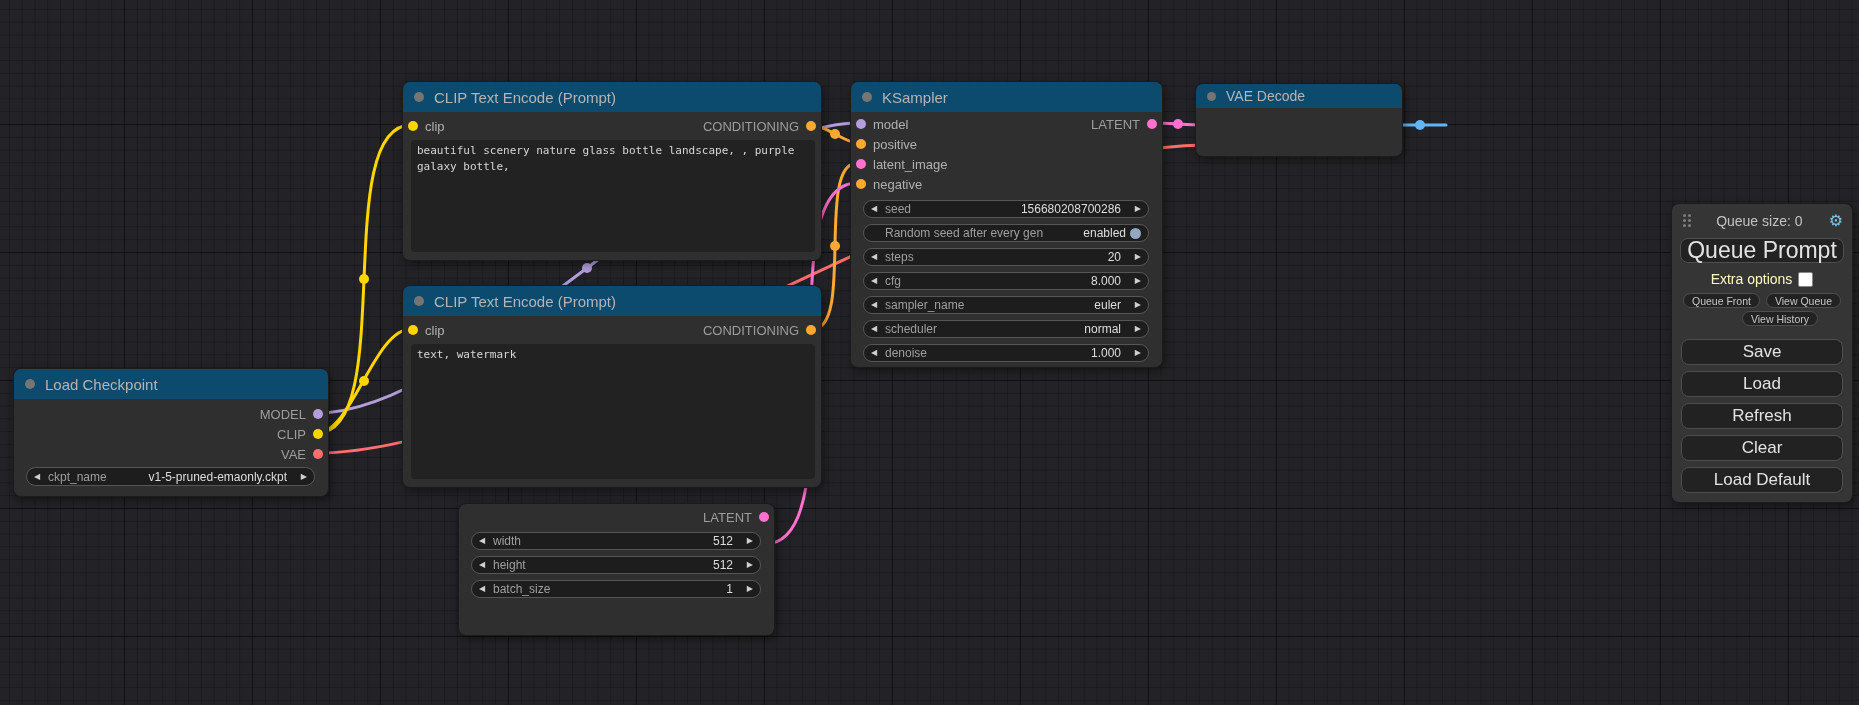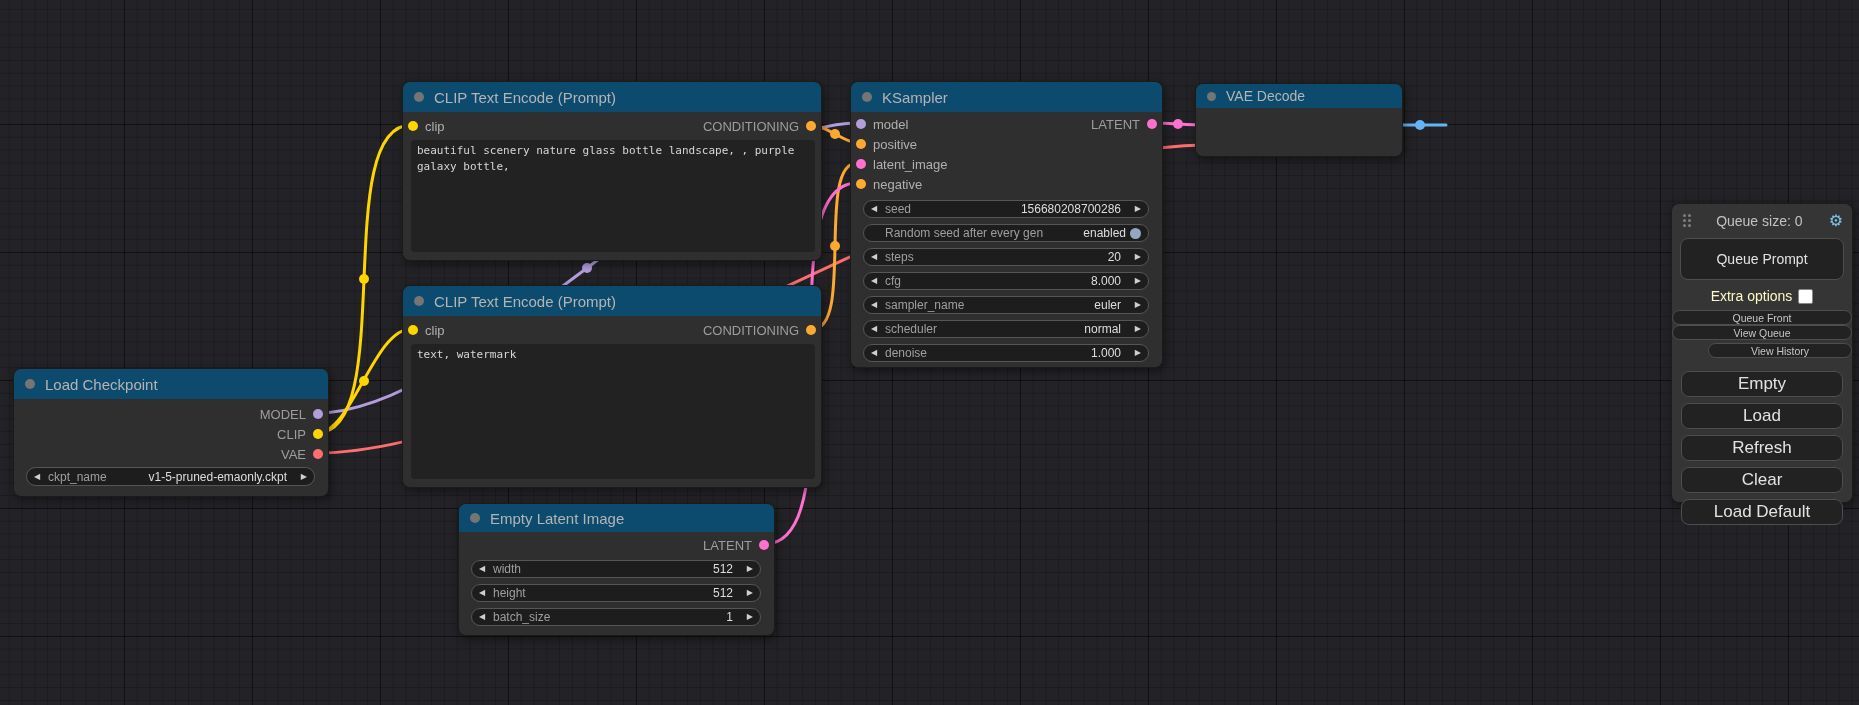--- a/index.html
+++ b/index.html
@@ -52,25 +52,25 @@
   .phead{display:flex;align-items:center;height:22px;margin:6px 9px 0 9px;}
   .qsize{flex:1;text-align:center;font-size:14px;color:#c2c2c2;}
   .gear{font-size:16px;line-height:1;cursor:pointer;}
   .dots{width:3px;height:3px;border-radius:50%;background:#7d7d7d;margin:0 4px 12px 2px;
     box-shadow:5px 0 0 #7d7d7d,0 5px 0 #7d7d7d,5px 5px 0 #7d7d7d,0 10px 0 #7d7d7d,5px 10px 0 #7d7d7d;}
   .btn{
     display:flex;align-items:center;justify-content:center;background:#222;border:1px solid #4e4e4e;
     border-radius:8px;color:#e2e2e2;cursor:pointer;box-sizing:border-box;
   }
   .btn.big{height:26px;margin:0 9px 6px 9px;font-size:17px;}
-  .btn.queue{height:42px;margin:6px 8px 0 8px;font-size:14px;}
+  .btn.queue{height:25px;margin:6px 8px 0 8px;font-size:23px;}
   .btn.pill{height:15px;font-size:10.5px;border-radius:9px;color:#c6c6c6;padding:0 8px;}
   .xrow{display:flex;align-items:center;justify-content:center;gap:6px;margin-top:8px;font-size:14px;color:#fef9c3;}
   .chk{width:13px;height:13px;background:#fff;border-radius:2px;border:1px solid #888;}
-  .pillrow{display:flex;margin-top:6px;flex-direction:column;}
+  .pillrow{display:flex;justify-content:center;gap:6px;margin-top:6px;}
 </style>
 </head>
 <body>
 
 <div class="canvas">
 
   <svg class="wires" width="1859" height="705" viewBox="0 0 1859 705">
     <path d="M317,413 C470,413 704,123 857,123" fill="none" stroke-width="3" stroke-linecap="round" stroke="#B39DDB"></path>
     <path d="M317,433 C398,433 330,125 411,125" fill="none" stroke-width="3" stroke-linecap="round" stroke="#FFD500"></path>
     <path d="M317,433 C352,433 374,329 411,329" fill="none" stroke-width="3" stroke-linecap="round" stroke="#FFD500"></path>
@@ -152,24 +152,20 @@
       <div class="widget" style="margin-top:3px;height:19px;">
         <span class="warr">◀</span>
         <span class="wname">ckpt_name</span>
         <span class="wval">v1-5-pruned-emaonly.ckpt</span>
         <span class="warr r">▶</span>
       </div>
     </div>
   </div>
 
   <div class="node" style="left:458px;top:503px;width:317px;height:133px;">
-    <div class="ntitle" style="height:28px;">
-      <span class="tdot"></span>
-      <span>Empty Latent Image</span>
-    </div>
     <div class="io" style="height:26px;">
       <span class="out">
         <span>LATENT</span>
         <span class="port" style="background-color: rgb(255, 112, 207);"></span>
       </span>
     </div>
     <div style="padding-top:2px;">
       <div class="widget">
         <span class="warr">◀</span>
         <span class="wname">width</span>
@@ -291,21 +287,21 @@
       <span class="chk"></span>
     </div>
     <div class="pillrow">
       <span class="btn pill">Queue Front</span>
       <span class="btn pill">View Queue</span>
     </div>
     <div class="pillrow" style="margin-top:3px;margin-left:36px;">
       <span class="btn pill">View History</span>
     </div>
     <div style="margin-top:13px;">
-      <div class="btn big">Empty</div>
+      <div class="btn big">Save</div>
       <div class="btn big">Load</div>
       <div class="btn big">Refresh</div>
       <div class="btn big">Clear</div>
       <div class="btn big">Load Default</div>
     </div>
   </div>
 
 </div>
 
 </body></html>

